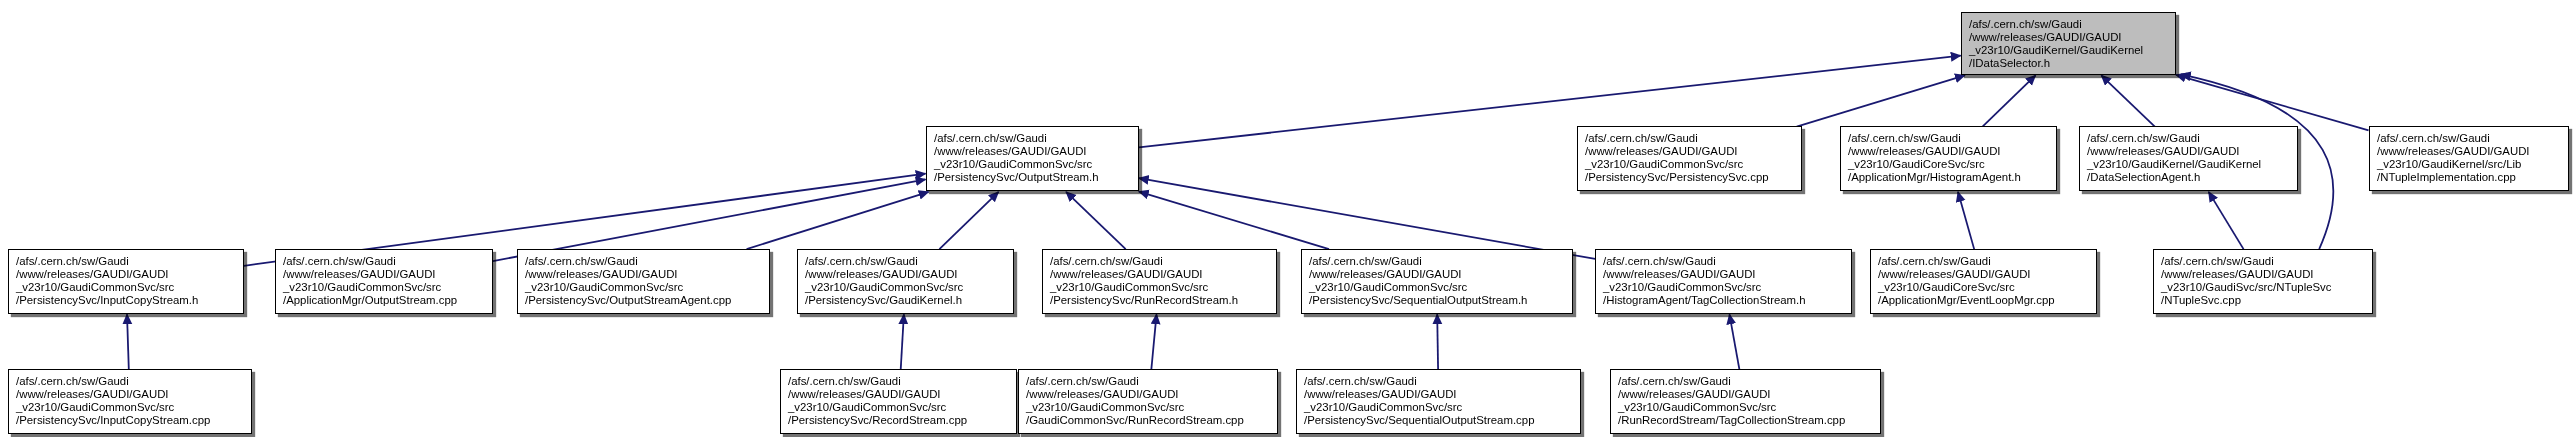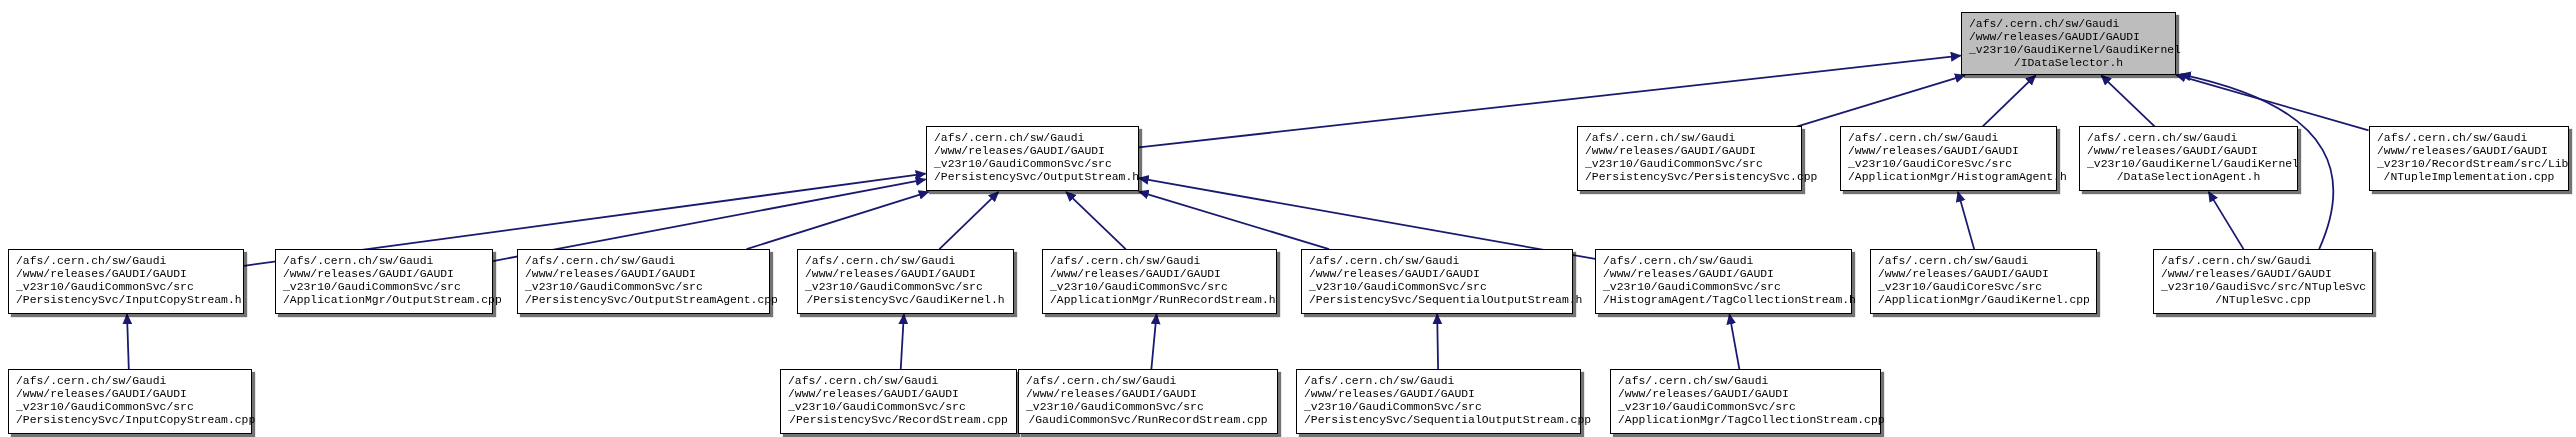--- a/index.html
+++ b/index.html
@@ -16,25 +16,24 @@
     box-sizing:border-box;
     background:#ffffff;
     border:1.5px solid #000000;
     box-shadow:3px 3px 1px rgba(0,0,0,0.55);
     padding:5px 7px 4px 7px;
     font-size:11.4px;
     line-height:13px;
     color:#000000;
     white-space:nowrap;
     cursor:pointer;
-    font-family:Liberation Mono, monospace;
   }
   .node.root{background:#bdbdbd;}
   .node .line{text-align:left;}
-  .node .line:last-child{text-align:center;}
+  .node .line:last-child{}
 </style>
 </head>
 <body>
 
 <div id="graph-canvas">
   <svg id="edges-layer" width="2576" height="438" viewBox="0 0 2608 443" xmlns="http://www.w3.org/2000/svg">
       <defs>
         <marker id="arrow" markerUnits="userSpaceOnUse" markerWidth="14" markerHeight="12" refX="10" refY="5" orient="auto">
           <path d="M0,0 L11,5 L0,10 z" fill="#191970"></path>
         </marker>
@@ -87,21 +86,21 @@
     </div>
     <div class="node" style="left: 2079px; top: 126px; width: 219px; height: 65px;">
       <div class="line">/afs/.cern.ch/sw/Gaudi</div>
       <div class="line">/www/releases/GAUDI/GAUDI</div>
       <div class="line">_v23r10/GaudiKernel/GaudiKernel</div>
       <div class="line">/DataSelectionAgent.h</div>
     </div>
     <div class="node" style="left: 2369px; top: 126px; width: 200px; height: 65px;">
       <div class="line">/afs/.cern.ch/sw/Gaudi</div>
       <div class="line">/www/releases/GAUDI/GAUDI</div>
-      <div class="line">_v23r10/RecordStream/src/Lib</div>
+      <div class="line">_v23r10/GaudiKernel/src/Lib</div>
       <div class="line">/NTupleImplementation.cpp</div>
     </div>
     <div class="node" style="left: 8px; top: 249px; width: 236px; height: 65px;">
       <div class="line">/afs/.cern.ch/sw/Gaudi</div>
       <div class="line">/www/releases/GAUDI/GAUDI</div>
       <div class="line">_v23r10/GaudiCommonSvc/src</div>
       <div class="line">/PersistencySvc/InputCopyStream.h</div>
     </div>
     <div class="node" style="left: 275px; top: 249px; width: 218px; height: 65px;">
       <div class="line">/afs/.cern.ch/sw/Gaudi</div>
@@ -118,39 +117,39 @@
     <div class="node" style="left: 797px; top: 249px; width: 217px; height: 65px;">
       <div class="line">/afs/.cern.ch/sw/Gaudi</div>
       <div class="line">/www/releases/GAUDI/GAUDI</div>
       <div class="line">_v23r10/GaudiCommonSvc/src</div>
       <div class="line">/PersistencySvc/GaudiKernel.h</div>
     </div>
     <div class="node" style="left: 1042px; top: 249px; width: 235px; height: 65px;">
       <div class="line">/afs/.cern.ch/sw/Gaudi</div>
       <div class="line">/www/releases/GAUDI/GAUDI</div>
       <div class="line">_v23r10/GaudiCommonSvc/src</div>
-      <div class="line">/ApplicationMgr/RunRecordStream.h</div>
+      <div class="line">/PersistencySvc/RunRecordStream.h</div>
     </div>
     <div class="node" style="left: 1301px; top: 249px; width: 272px; height: 65px;">
       <div class="line">/afs/.cern.ch/sw/Gaudi</div>
       <div class="line">/www/releases/GAUDI/GAUDI</div>
       <div class="line">_v23r10/GaudiCommonSvc/src</div>
       <div class="line">/PersistencySvc/SequentialOutputStream.h</div>
     </div>
     <div class="node" style="left: 1595px; top: 249px; width: 257px; height: 65px;">
       <div class="line">/afs/.cern.ch/sw/Gaudi</div>
       <div class="line">/www/releases/GAUDI/GAUDI</div>
       <div class="line">_v23r10/GaudiCommonSvc/src</div>
       <div class="line">/HistogramAgent/TagCollectionStream.h</div>
     </div>
     <div class="node" style="left: 1870px; top: 249px; width: 227px; height: 65px;">
       <div class="line">/afs/.cern.ch/sw/Gaudi</div>
       <div class="line">/www/releases/GAUDI/GAUDI</div>
       <div class="line">_v23r10/GaudiCoreSvc/src</div>
-      <div class="line">/ApplicationMgr/GaudiKernel.cpp</div>
+      <div class="line">/ApplicationMgr/EventLoopMgr.cpp</div>
     </div>
     <div class="node" style="left: 2153px; top: 249px; width: 220px; height: 65px;">
       <div class="line">/afs/.cern.ch/sw/Gaudi</div>
       <div class="line">/www/releases/GAUDI/GAUDI</div>
       <div class="line">_v23r10/GaudiSvc/src/NTupleSvc</div>
       <div class="line">/NTupleSvc.cpp</div>
     </div>
     <div class="node" style="left: 8px; top: 369px; width: 244px; height: 65px;">
       <div class="line">/afs/.cern.ch/sw/Gaudi</div>
       <div class="line">/www/releases/GAUDI/GAUDI</div>
@@ -172,16 +171,16 @@
     <div class="node" style="left: 1296px; top: 369px; width: 285px; height: 65px;">
       <div class="line">/afs/.cern.ch/sw/Gaudi</div>
       <div class="line">/www/releases/GAUDI/GAUDI</div>
       <div class="line">_v23r10/GaudiCommonSvc/src</div>
       <div class="line">/PersistencySvc/SequentialOutputStream.cpp</div>
     </div>
     <div class="node" style="left: 1610px; top: 369px; width: 271px; height: 65px;">
       <div class="line">/afs/.cern.ch/sw/Gaudi</div>
       <div class="line">/www/releases/GAUDI/GAUDI</div>
       <div class="line">_v23r10/GaudiCommonSvc/src</div>
-      <div class="line">/ApplicationMgr/TagCollectionStream.cpp</div>
+      <div class="line">/RunRecordStream/TagCollectionStream.cpp</div>
     </div>
   </div>
 
 
 </body></html>

